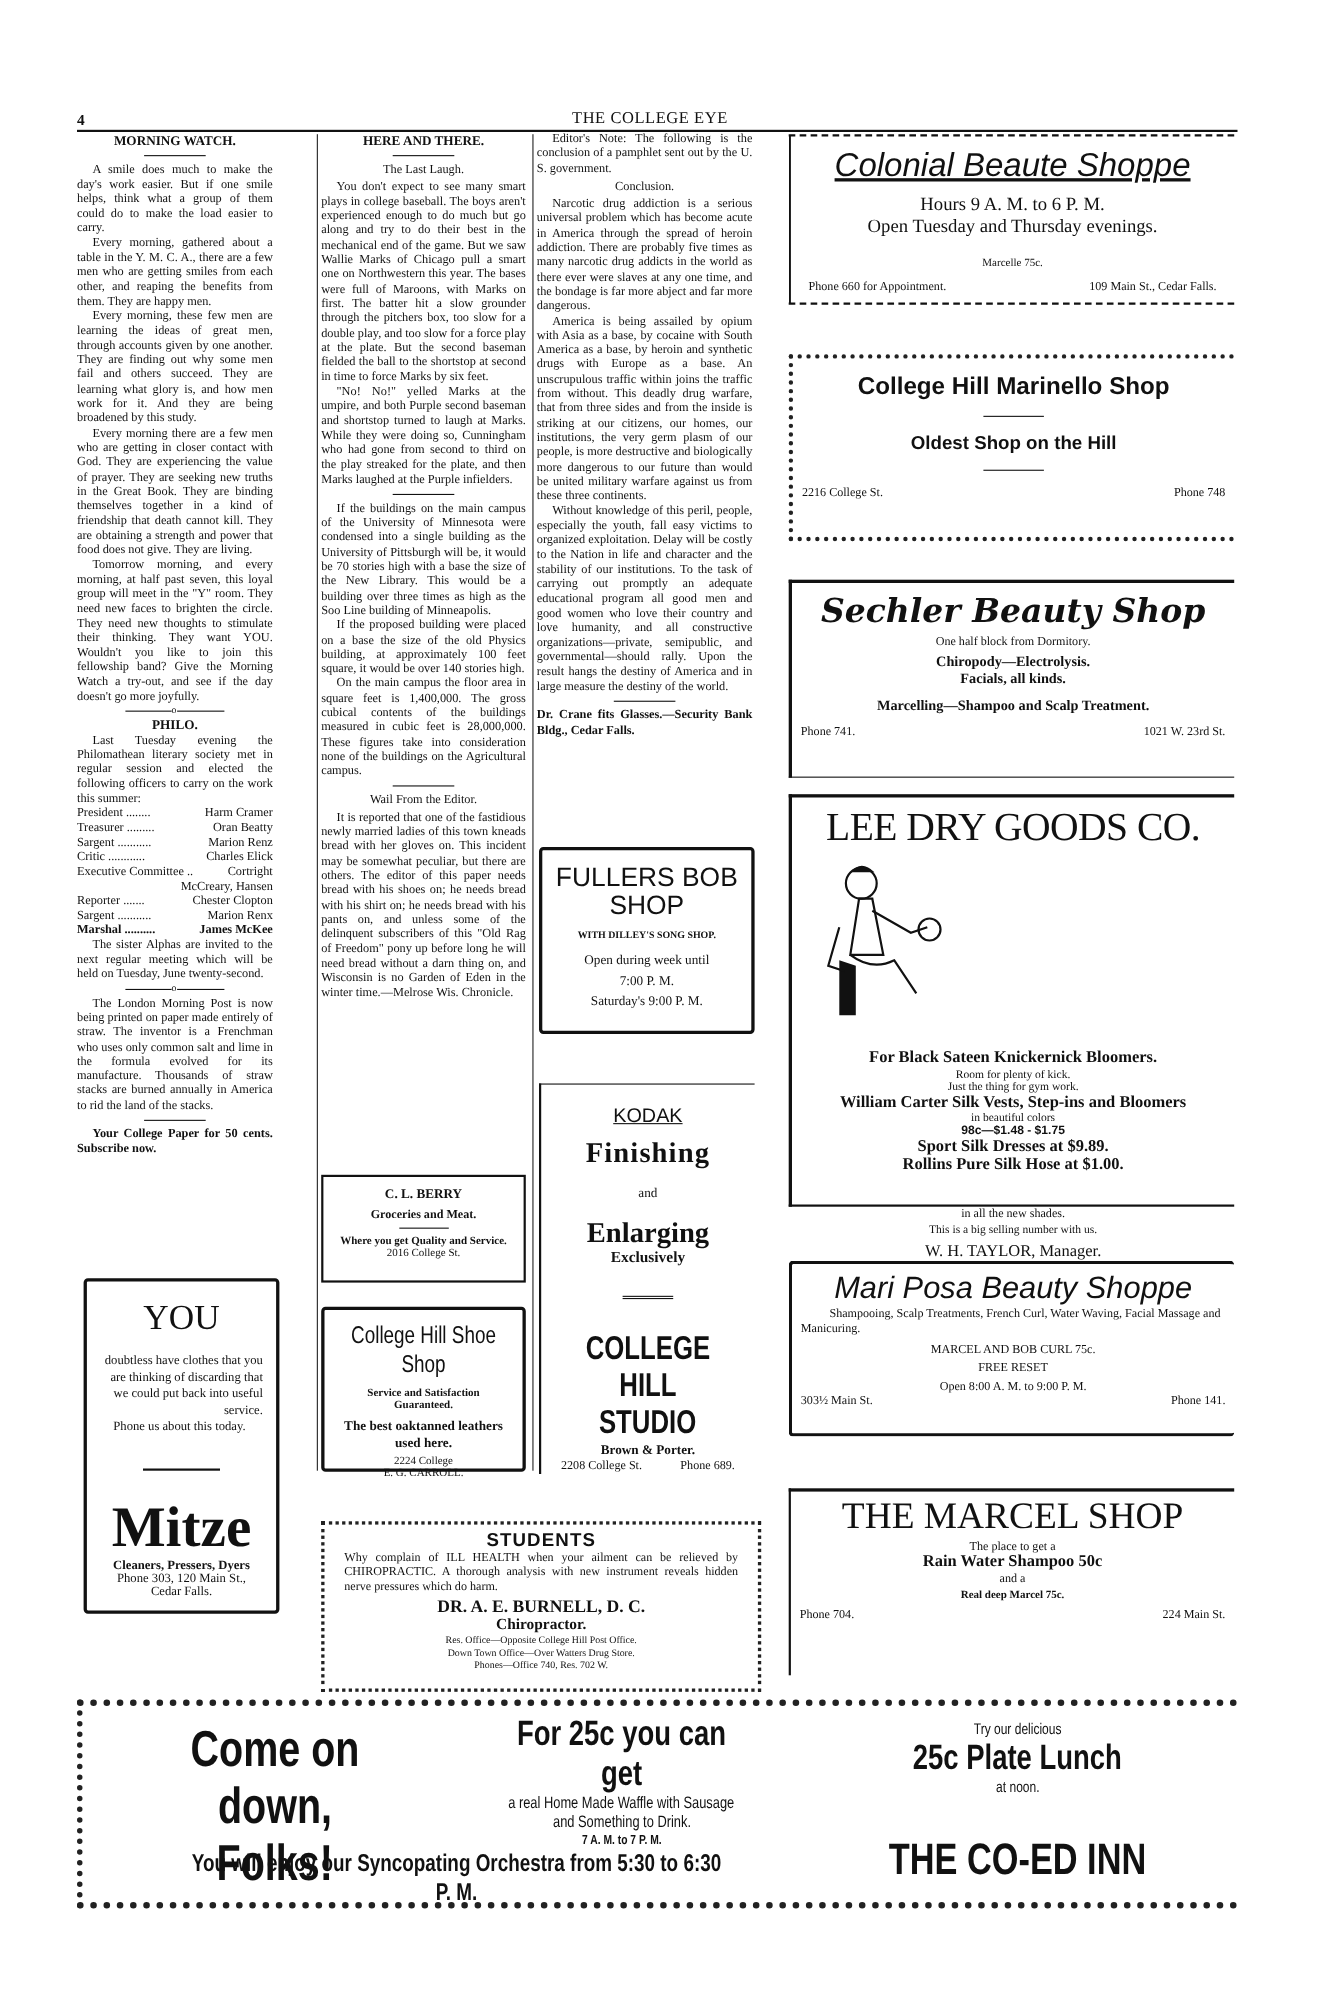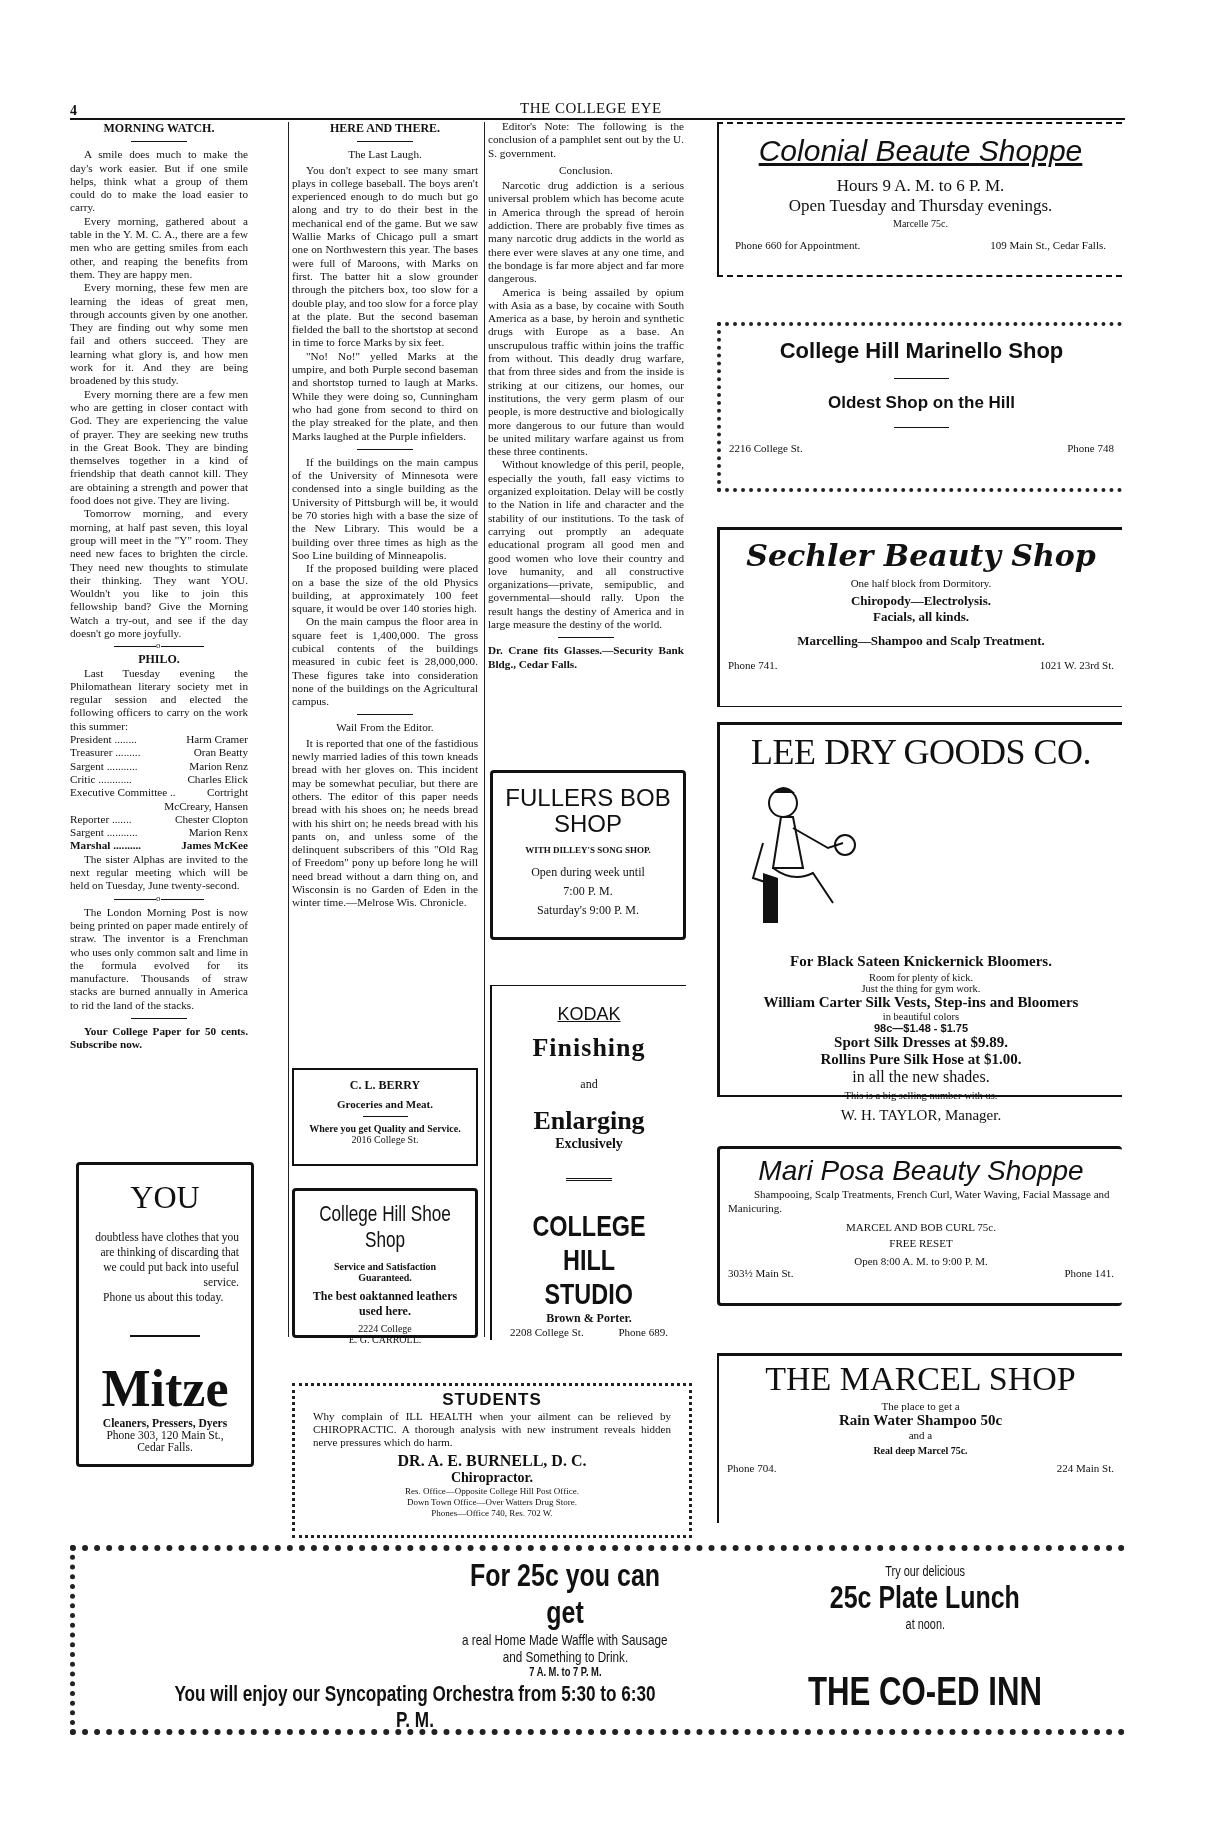--- a/index.html
+++ b/index.html
@@ -175,21 +175,21 @@
   <div class="bold" style="font-size:14px;">Chiropractor.</div>
   <div style="font-size:9px;line-height:11px;">Res. Office—Opposite College Hill Post Office.</div>
   <div style="font-size:9px;line-height:11px;">Down Town Office—Over Watters Drug Store.</div>
   <div style="font-size:9px;line-height:11px;">Phones—Office 740, Res. 702 W.</div>
 </div>
 
 <div class="abs box" style="left:717px;top:122px;width:405px;height:155px;padding:10px 16px;border-width:2px 0 2px 2px;border-style:dashed solid;">
   <div style="font-size:30px;font-style:italic;font-family:'Liberation Sans',sans-serif;text-decoration:underline;">Colonial Beaute Shoppe</div>
   <div style="font-size:17px;margin-top:8px;">Hours 9 A. M. to 6 P. M.</div>
   <div style="font-size:17px;">Open Tuesday and Thursday evenings.</div>
-  <div style="font-size:10px;margin-top:2px;">Marcelle 75c.</div>
+  <div style="font-size:10px;margin-top:18px;">Marcelle 75c.</div>
   <div class="row" style="font-size:11px;margin-top:10px;">
       <span>Phone 660 for Appointment.</span>
       <span>109 Main St., Cedar Falls.</span>
     </div>
 </div>
 
 <div class="abs" style="left:717px;top:322px;width:405px;height:170px;border-top:4px dotted #222;border-left:4px dotted #222;border-bottom:4px dotted #222;text-align:center;padding:12px 8px;box-sizing:border-box;font-family:'Liberation Sans',sans-serif;">
   <div class="bold" style="font-size:22px;">College Hill Marinello Shop</div>
   <div style="width:55px;margin:14px auto;border-top:1px solid #111;"></div>
   <div class="bold" style="font-size:17px;">Oldest Shop on the Hill</div>
@@ -231,21 +231,21 @@
       <div class="bold" style="font-size:15px;line-height:17px;">For Black Sateen Knickernick Bloomers.</div>
       <div style="font-size:10.5px;margin-top:2px;">Room for plenty of kick.</div>
       <div style="font-size:10.5px;">Just the thing for gym work.</div>
       <div class="bold" style="font-size:15px;line-height:17px;">William Carter Silk Vests, Step-ins and Bloomers</div>
       <div style="font-size:10.5px;">in beautiful colors</div>
       <div class="bold" style="font-size:11px;font-family:'Liberation Sans',sans-serif;">98c—$1.48 - $1.75</div>
     </div>
   </div>
   <div class="bold" style="font-size:15px;">Sport Silk Dresses at $9.89.</div>
   <div class="bold" style="font-size:15px;">Rollins Pure Silk Hose at $1.00.</div>
-  <div style="font-size:16px;">in all the new shades.</div>
+  <div style="font-size:11px;margin-top:29px;">in all the new shades.</div>
   <div style="font-size:10.5px;margin-top:4px;">This is a big selling number with us.</div>
   <div style="font-size:15px;margin-top:6px;">W. H. TAYLOR, Manager.</div>
 </div>
 
 <div class="abs box heavybox" style="left:717px;top:1146px;width:405px;height:160px;padding:6px 8px;border-width:3px 0 3px 3px;">
   <div style="font-size:28px;font-style:italic;font-family:'Liberation Sans',sans-serif;text-align:center;">Mari Posa Beauty Shoppe</div>
   <div style="font-size:11px;text-align:left;text-indent:26px;line-height:14px;">Shampooing, Scalp Treatments, French Curl, Water Waving, Facial Massage and Manicuring.</div>
   <div style="font-size:11px;margin-top:6px;">MARCEL AND BOB CURL 75c.</div>
   <div style="font-size:11px;margin-top:4px;">FREE RESET</div>
   <div style="font-size:11px;margin-top:6px;">Open 8:00 A. M. to 9:00 P. M.</div>
@@ -261,20 +261,24 @@
   <div class="bold" style="font-size:15px;">Rain Water Shampoo 50c</div>
   <div style="font-size:11px;">and a</div>
   <div class="bold" style="font-size:10px;margin-top:4px;">Real deep Marcel 75c.</div>
   <div class="row" style="font-size:11px;margin-top:6px;">
       <span>Phone 704.</span>
       <span>224 Main St.</span>
     </div>
 </div>
 
 <div class="abs" style="left:70px;top:1545px;width:1055px;height:190px;border-top:6px dotted #222;border-bottom:6px dotted #222;border-left:5px dotted #222;box-sizing:border-box;">
+  <div class="abs center" style="left:20px;top:12px;width:310px;font-size:46px;line-height:52px;font-weight:bold;font-family:'Liberation Sans',sans-serif;">
+    <span class="condensed">Come on down,</span><br>
+    <span class="condensed">Folks!</span>
+  </div>
   <div class="abs center" style="left:340px;top:6px;width:300px;font-family:'Liberation Sans',sans-serif;">
     <div style="font-size:32px;font-weight:bold;"><span class="condensed">For 25c you can get</span></div>
     <div style="font-size:15px;"><span class="condensed">a real Home Made Waffle with Sausage</span></div>
     <div style="font-size:15px;"><span class="condensed">and Something to Drink.</span></div>
     <div style="font-size:12px;font-weight:bold;"><span class="condensed">7 A. M. to 7 P. M.</span></div>
   </div>
   <div class="abs center" style="left:680px;top:12px;width:340px;font-family:'Liberation Sans',sans-serif;">
     <div style="font-size:14px;"><span class="condensed">Try our delicious</span></div>
     <div style="font-size:32px;font-weight:bold;"><span class="condensed">25c Plate Lunch</span></div>
     <div style="font-size:14px;"><span class="condensed">at noon.</span></div>

